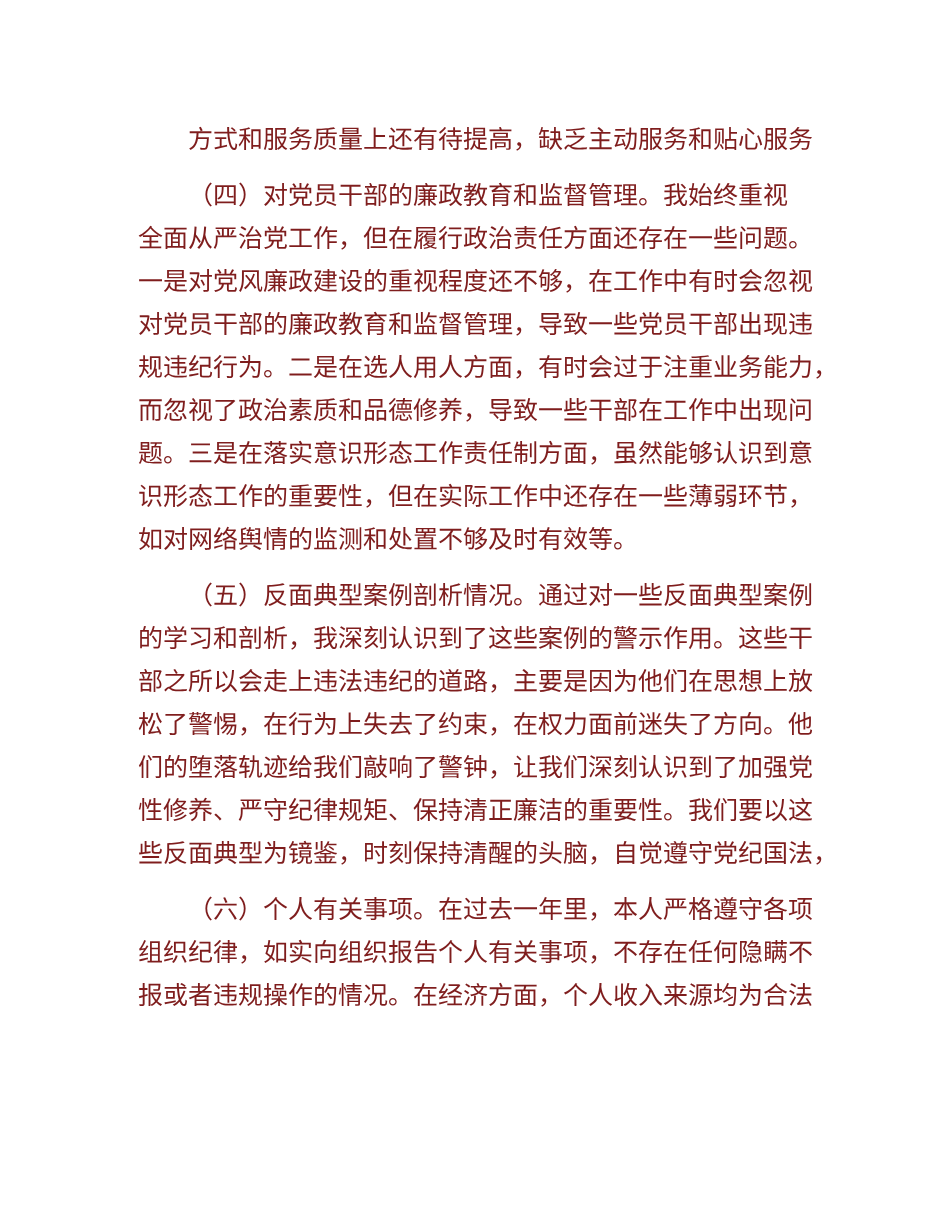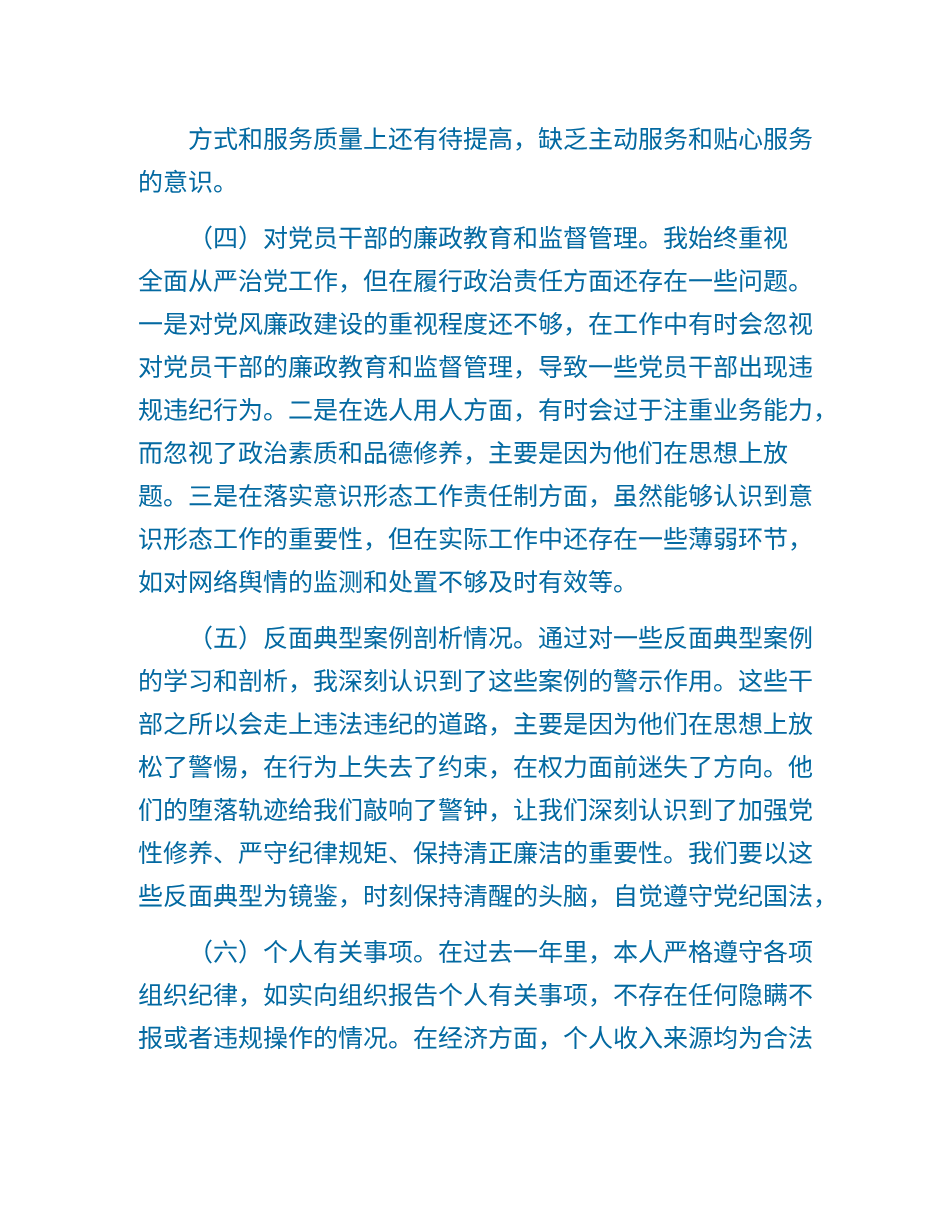--- a/index.html
+++ b/index.html
@@ -16,21 +16,21 @@
     position: relative;
     width: 950px;
     height: 1230px;
     background: #ffffff;
     overflow: hidden;
   }
   .content {
     box-sizing: border-box;
     padding: 118px 100px 0 138px;
     width: 950px;
-    color: #0369a1;
+    color: #7f1d1d;
     font-family: "Liberation Sans", "DejaVu Sans", sans-serif;
     font-size: 25px;
     font-weight: 400;
   }
   .paragraph {
     margin: 0;
   }
   .paragraph + .paragraph {
     margin-top: 13px;
   }
@@ -44,29 +44,28 @@
     text-indent: 50px; 
   }
 </style>
 </head>
 <body>
 
 <div class="page">
   <div class="content">
       <div class="paragraph">
         <div class="line">方式和服务质量上还有待提高，缺乏主动服务和贴心服务</div>
-        <div class="line">的意识。</div>
       </div>
       <div class="paragraph">
         <div class="line">（四）对党员干部的廉政教育和监督管理。我始终重视</div>
         <div class="line">全面从严治党工作，但在履行政治责任方面还存在一些问题。</div>
         <div class="line">一是对党风廉政建设的重视程度还不够，在工作中有时会忽视</div>
         <div class="line">对党员干部的廉政教育和监督管理，导致一些党员干部出现违</div>
         <div class="line">规违纪行为。二是在选人用人方面，有时会过于注重业务能力，</div>
-        <div class="line">而忽视了政治素质和品德修养，主要是因为他们在思想上放</div>
+        <div class="line">而忽视了政治素质和品德修养，导致一些干部在工作中出现问</div>
         <div class="line">题。三是在落实意识形态工作责任制方面，虽然能够认识到意</div>
         <div class="line">识形态工作的重要性，但在实际工作中还存在一些薄弱环节，</div>
         <div class="line">如对网络舆情的监测和处置不够及时有效等。</div>
       </div>
       <div class="paragraph">
         <div class="line">（五）反面典型案例剖析情况。通过对一些反面典型案例</div>
         <div class="line">的学习和剖析，我深刻认识到了这些案例的警示作用。这些干</div>
         <div class="line">部之所以会走上违法违纪的道路，主要是因为他们在思想上放</div>
         <div class="line">松了警惕，在行为上失去了约束，在权力面前迷失了方向。他</div>
         <div class="line">们的堕落轨迹给我们敲响了警钟，让我们深刻认识到了加强党</div>

